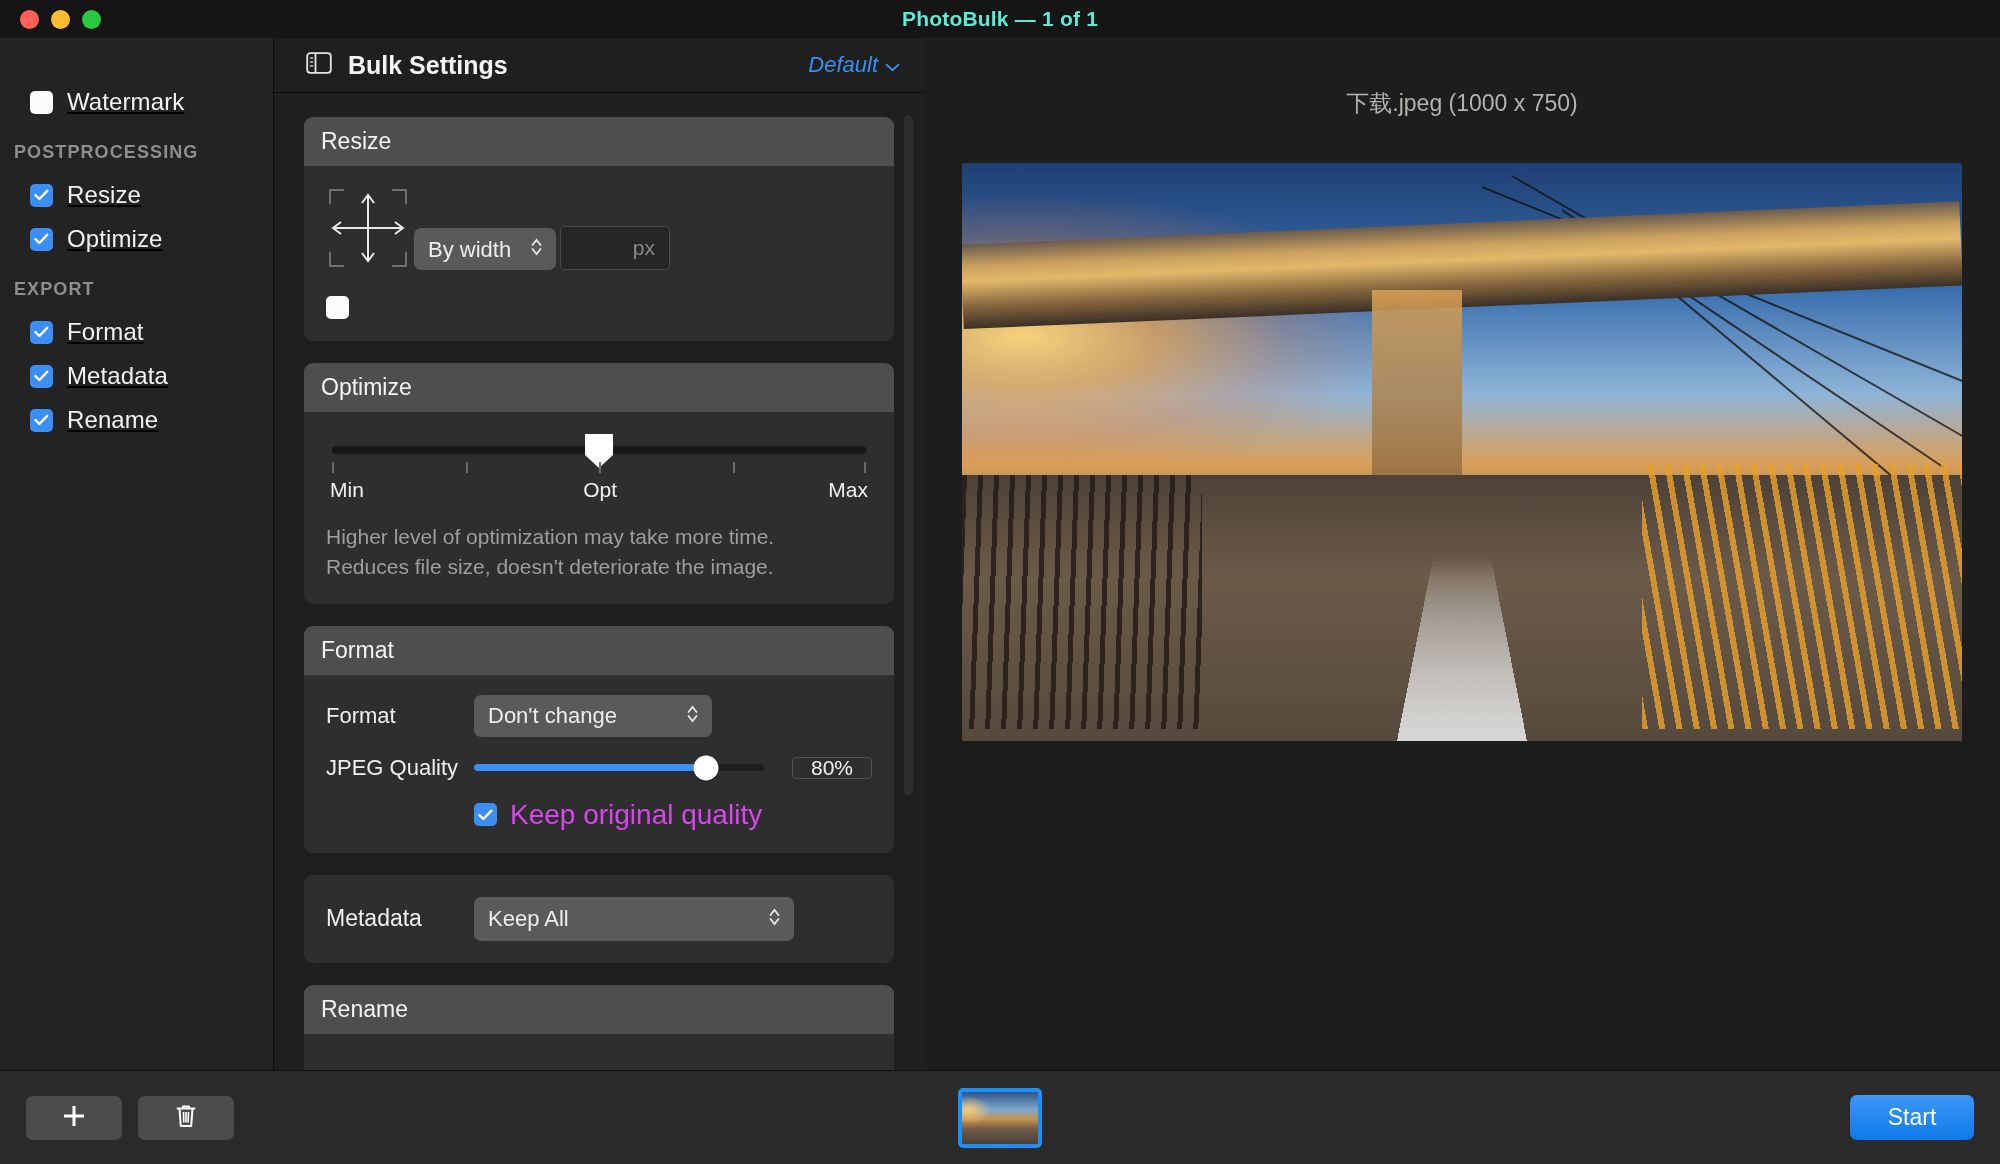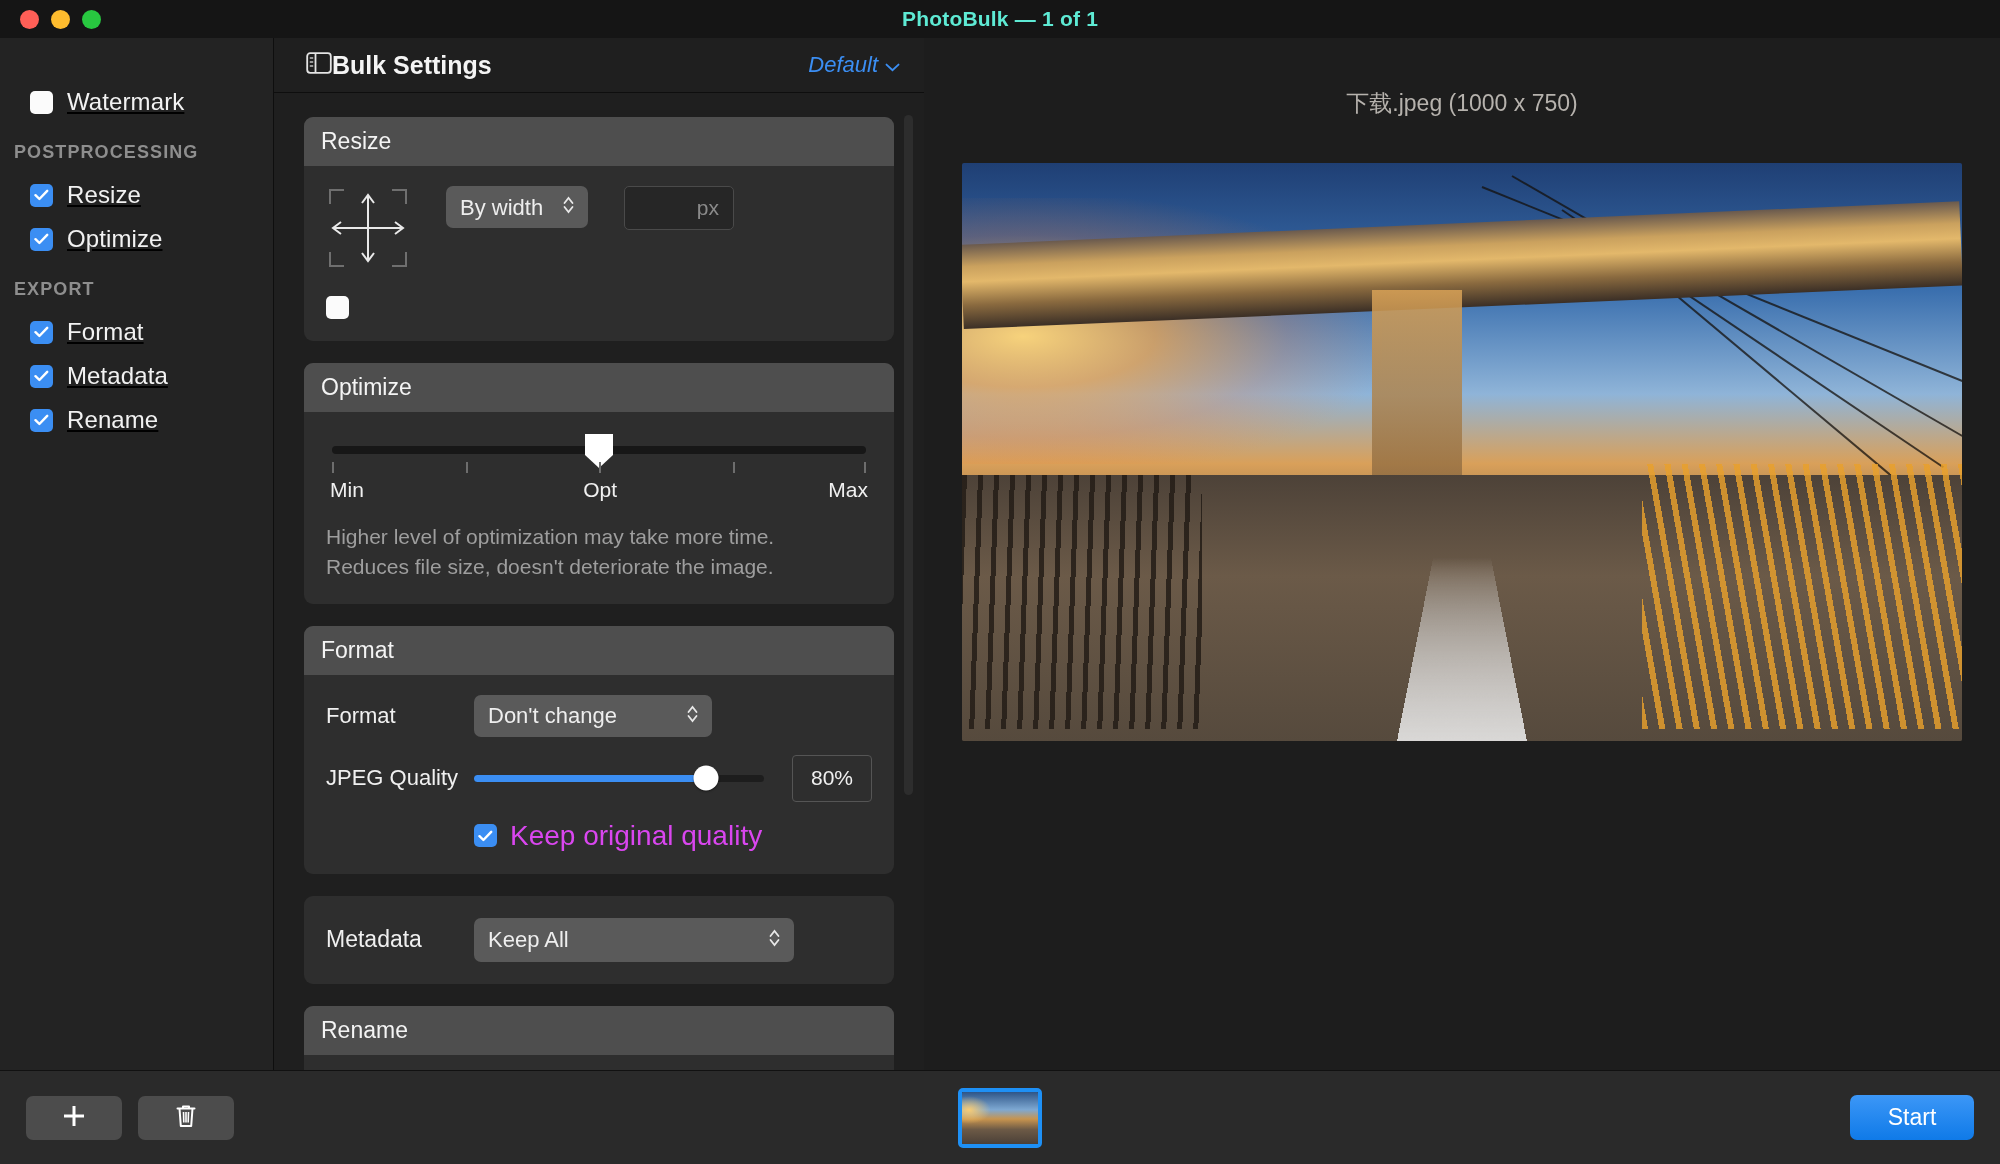--- a/index.html
+++ b/index.html
@@ -49,37 +49,37 @@
   .chk.on { background: #3b8ef3; }
   .chk.off { background: #fbfbfb; }
   .chk.on svg { display: block; }
 
   
   .settings { width: 650px; flex: 0 0 650px; background: #1f1f1f; display: flex; flex-direction: column; position: relative; }
   .settings-head {
     height: 55px; flex: 0 0 55px; display: flex; align-items: center;
     padding: 0 24px 0 32px; border-bottom: 1px solid #0e0e0e; background: #1f1f1f;
   }
-  .settings-head .ttl { color: #f4f4f4; font-size: 25px; font-weight: 600; }
+  .settings-head .ttl { color: #f4f4f4; font-size: 25px; font-weight: 600; margin-left: 16px; }
   .preset {
     margin-left: auto; color: #3b8ef3; font-size: 22px; font-style: italic;
     display: flex; align-items: center; gap: 7px;
   }
   .settings-scroll {
     flex: 1 1 auto; overflow: hidden; position: relative; padding: 24px 30px 0 30px;
   }
   .scrollbar { position: absolute; right: 11px; top: 22px; width: 9px; height: 680px; border-radius: 5px; background: #2d2d2d; }
 
   .card { background: #2e2e2e; border-radius: 9px; margin-bottom: 22px; overflow: hidden; }
   .card-head { background: #4e4e4e; padding: 11px 17px; }
   .card-head .h { color: #f4f4f4; font-size: 23px; }
   .card-body { padding: 20px 22px 22px 22px; }
 
   
-  .resize-row { display: flex; align-items: flex-start; gap: 36px; }
+  .resize-row { display: flex; align-items: flex-end; gap: 4px; }
   .resize-icon { width: 84px; height: 84px; flex: 0 0 84px; position: relative; }
   .sel {
     width: 100%; height: 100%; font-size: 22px; color: #eee;
     background: #5a5a5a; border: none; border-radius: 7px;
     padding: 0 14px; appearance: none; position: relative;
     font-family: "Liberation Sans", sans-serif;
   }
   .sel-wrap { position: relative; display: inline-block; }
   .sel-wrap .updown {
     position: absolute; right: 13px; top: 50%; transform: translateY(-50%);
@@ -107,21 +107,21 @@
   .opt-labels span.mid { position: relative; left: 4px; }
   .opt-desc { color: #9e9e9e; font-size: 21px; line-height: 1.42; margin-top: 20px; }
 
   
   .fmt-row { display: flex; align-items: center; margin-bottom: 18px; }
   .fmt-row .flabel { color: #f0f0f0; font-size: 22px; width: 148px; flex: 0 0 148px; }
   .q-track { position: relative; width: 290px; height: 7px; background: #1d1d1d; border-radius: 4px; }
   .q-fill { position: absolute; left: 0; top: 0; height: 7px; width: 80%; background: #3b8ef3; border-radius: 4px; }
   .q-thumb { position: absolute; left: 80%; top: 50%; transform: translate(-50%,-50%); width: 25px; height: 25px; border-radius: 50%; background: #fff; box-shadow: 0 1px 2px rgba(0,0,0,.5); }
   .q-box {
-    margin-left: auto; width: 80px; height: 47px; border: 1px solid #555; border-radius: 4px;
+    margin-left: auto; width: 80px; height: 22px; border: 1px solid #555; border-radius: 4px;
     background: #2e2e2e; color: #f0f0f0; font-size: 21px; display: flex;
     align-items: center; justify-content: center;
   }
   .keep-row { display: flex; align-items: center; gap: 13px; padding-left: 148px; }
   .keep-row .lbl { color: #d946ef; font-size: 28px; }
 
   
   .meta-row { display: flex; align-items: center; padding: 22px; }
   .meta-row .flabel { color: #f0f0f0; font-size: 23px; width: 148px; flex: 0 0 148px; }
 

